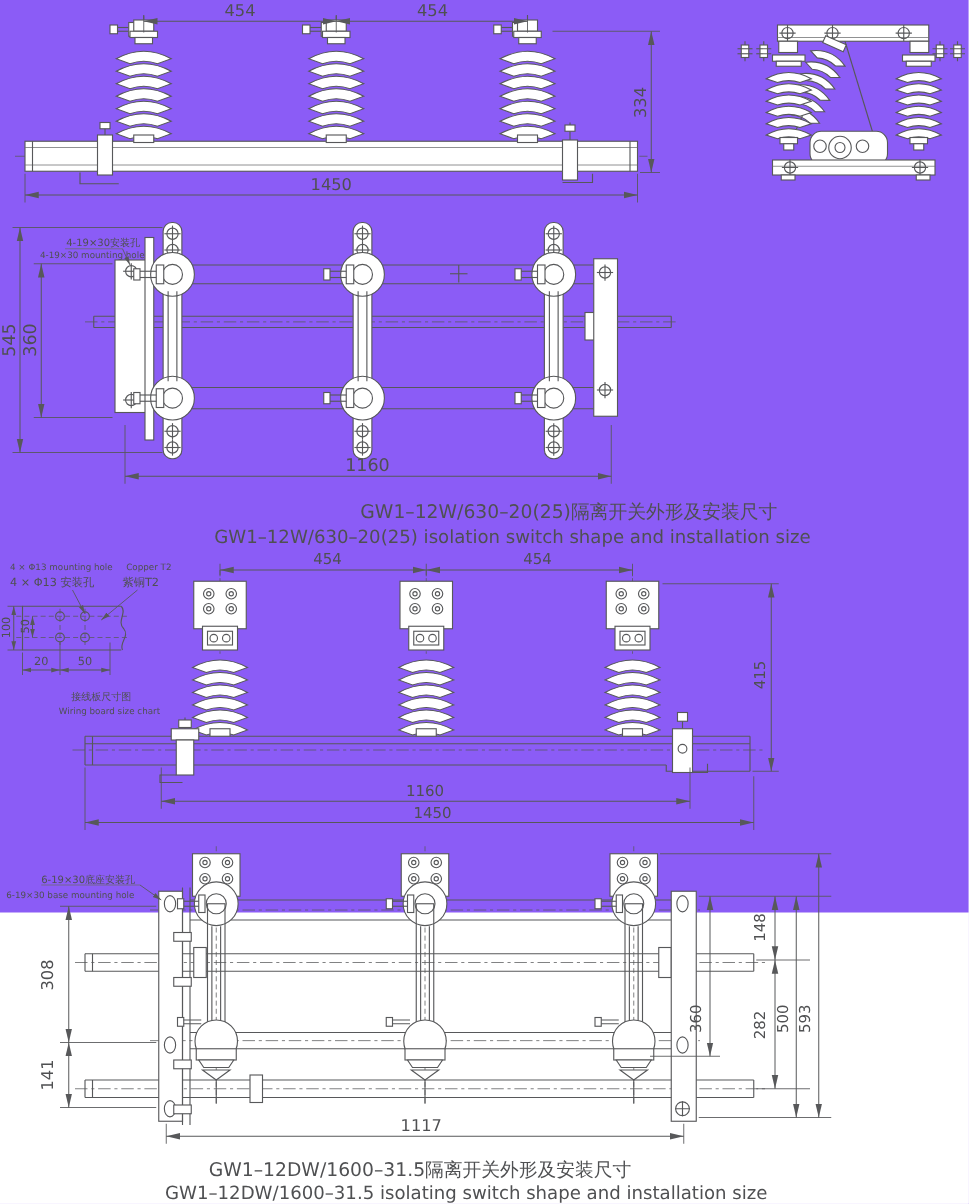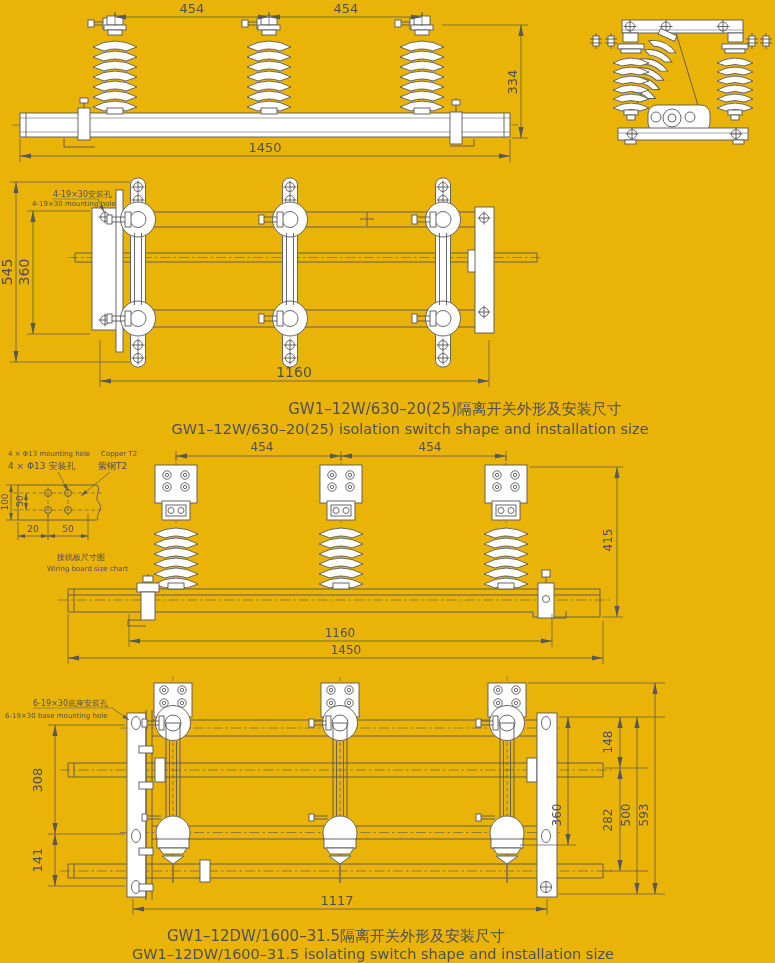--- a/index.html
+++ b/index.html
@@ -1,16 +1,16 @@
 <!DOCTYPE html>
 <html><head>
 <meta charset="utf-8">
 <style>
   html,body{margin:0;padding:0;background:#ffffff;width:775px;height:963px;overflow:hidden}
-  .page{position:relative;width:775px;height:963px;background:#eab308}
+  .page{position:relative;width:775px;height:730px;background:#8b5cf6}
   svg{display:block}
   .s{stroke:#57585a;fill:none;stroke-width:.9}
   .sw{stroke:#57585a;fill:#ffffff;stroke-width:.9}
   .thin{stroke:#6b6c6e;fill:none;stroke-width:.6}
   .cl{stroke:#57585a;fill:none;stroke-width:.6;stroke-dasharray:10 3 2.5 3}
   .dsh{stroke:#57585a;fill:none;stroke-width:.6;stroke-dasharray:4 2.5}
   .dim{stroke:#57585a;fill:none;stroke-width:.8}
   .ext{stroke:#57585a;fill:none;stroke-width:.7}
   text{font-family:"DejaVu Sans","Liberation Sans",sans-serif;fill:#4f5052;text-anchor:middle}
   .t13{font-size:13px}.t14{font-size:14px}.t12{font-size:12px}

